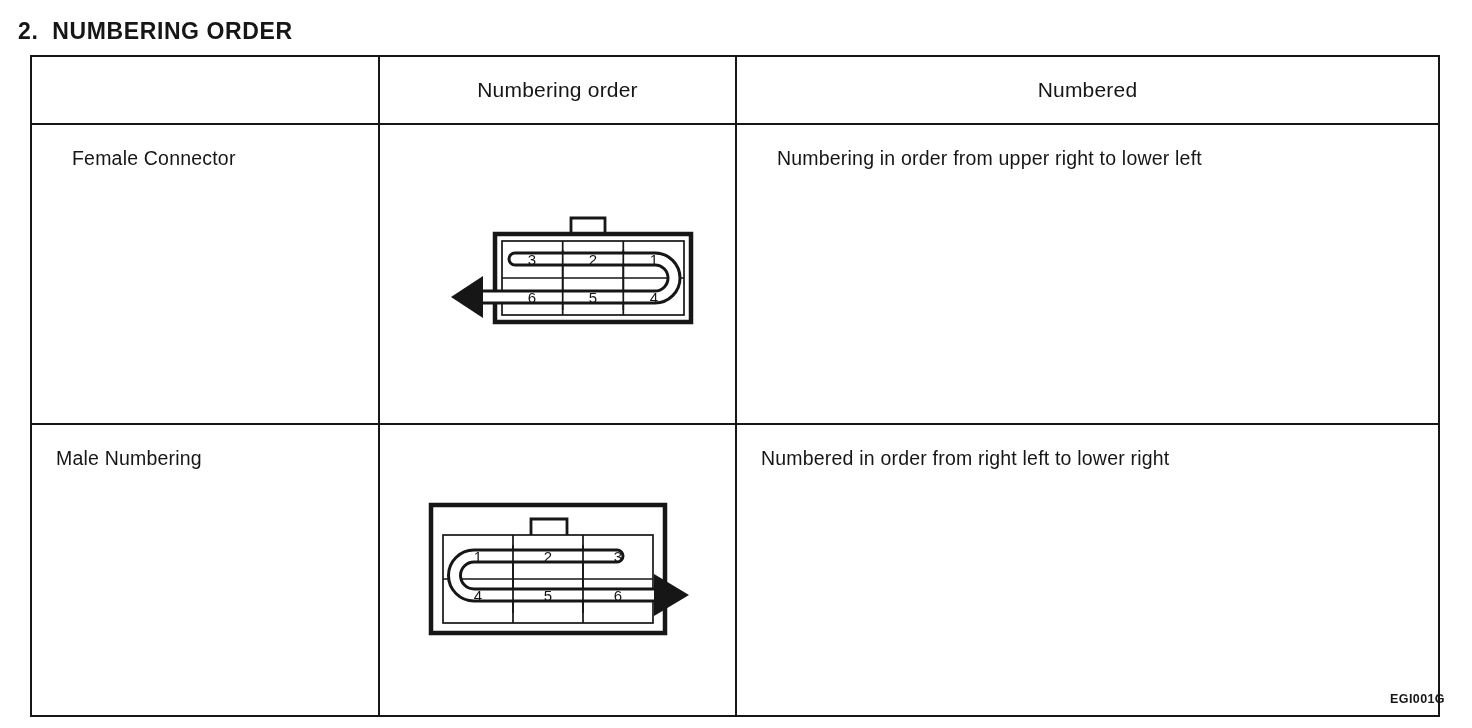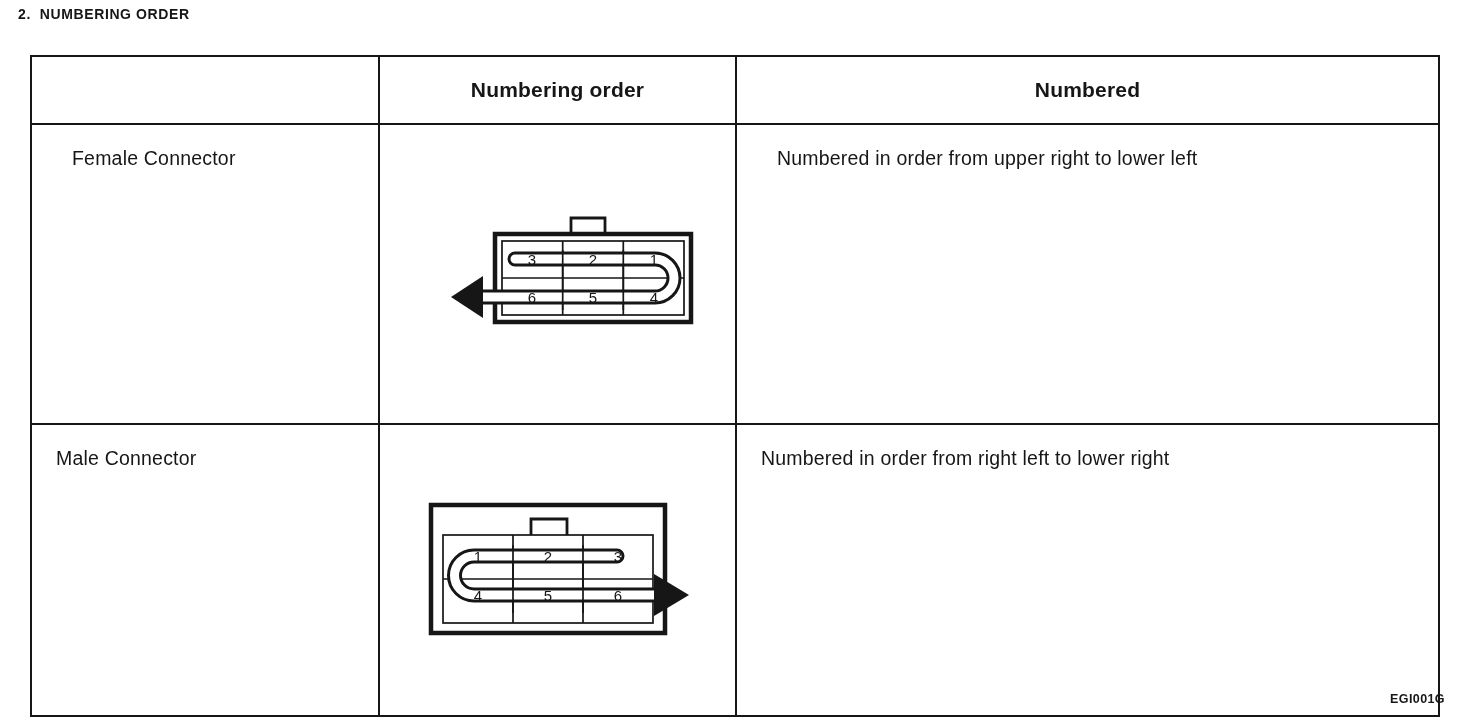--- a/index.html
+++ b/index.html
@@ -16,22 +16,22 @@
     overflow: hidden;
   }
   .page {
     position: absolute;
     inset: 0;
     background: #ffffff;
   }
   .heading {
     position: absolute;
     left: 18px;
-    top: 6px;
-    font-size: 14px;
+    top: 18px;
+    font-size: 23px;
     font-weight: bold;
     letter-spacing: 0.6px;
     white-space: pre;
   }
   table.doc-table {
     position: absolute;
     left: 30px;
     top: 55px;
     width: 1408px;
     border-collapse: collapse;
@@ -44,21 +44,20 @@
     background: #ffffff;
   }
   col.c1 { width: 348px; }
   col.c2 { width: 357px; }
   col.c3 { width: 703px; }
   tr.head-row td {
     height: 64px;
     text-align: center;
     vertical-align: middle;
     font-size: 21px;
-    font-weight: bold;
   }
   tr.body-row-1 td { height: 276px; padding-left: 40px; }
   tr.body-row-2 td { height: 268px; }
   td.label-cell {
     vertical-align: top;
     padding: 22px 10px 0 24px;
   }
   td.remark-cell {
     vertical-align: top;
     padding: 22px 14px 0 24px;
@@ -125,25 +124,25 @@
           <path class="grid-line" d="M111.7 36 V96 M172.3 36 V96"></path>
           <polygon class="arrow-head" points="32,62 32,104 0,83"></polygon>
           <text class="pin" x="81" y="51">3</text>
           <text class="pin" x="142" y="51">2</text>
           <text class="pin" x="203" y="51">1</text>
           <text class="pin" x="81" y="89">6</text>
           <text class="pin" x="142" y="89">5</text>
           <text class="pin" x="203" y="89">4</text>
         </svg>
       </td>
-      <td class="remark-cell">Numbered in order from upper right to lower left</td>
+      <td class="remark-cell">Numbering in order from upper right to lower left</td>
     </tr>
 
     <tr class="body-row-2">
-      <td class="label-cell">Male Connector</td>
+      <td class="label-cell">Male Numbering</td>
       <td class="diagram-cell">
         <svg width="278" height="142" viewBox="0 0 278 142">
           <rect class="outline-thick" x="12" y="8" width="234" height="128"></rect>
           <path class="tab-line" d="M112 38 V22 H148 V38"></path>
           <rect class="outline-thin" x="24" y="38" width="210" height="88"></rect>
           <path class="grid-line" d="M24 82 H234 M94 38 V126 M164 38 V126"></path>
           <path class="snakeB" d="M198 59 H55 A19.5 19.5 0 0 0 55 98 H236"></path>
           <path class="snakeW" d="M198 59 H55 A19.5 19.5 0 0 0 55 98 H236"></path>
           <path class="grid-line" d="M94 48 V116 M164 48 V116"></path>
           <polygon class="arrow-head" points="235,77 235,119 270,98"></polygon>

